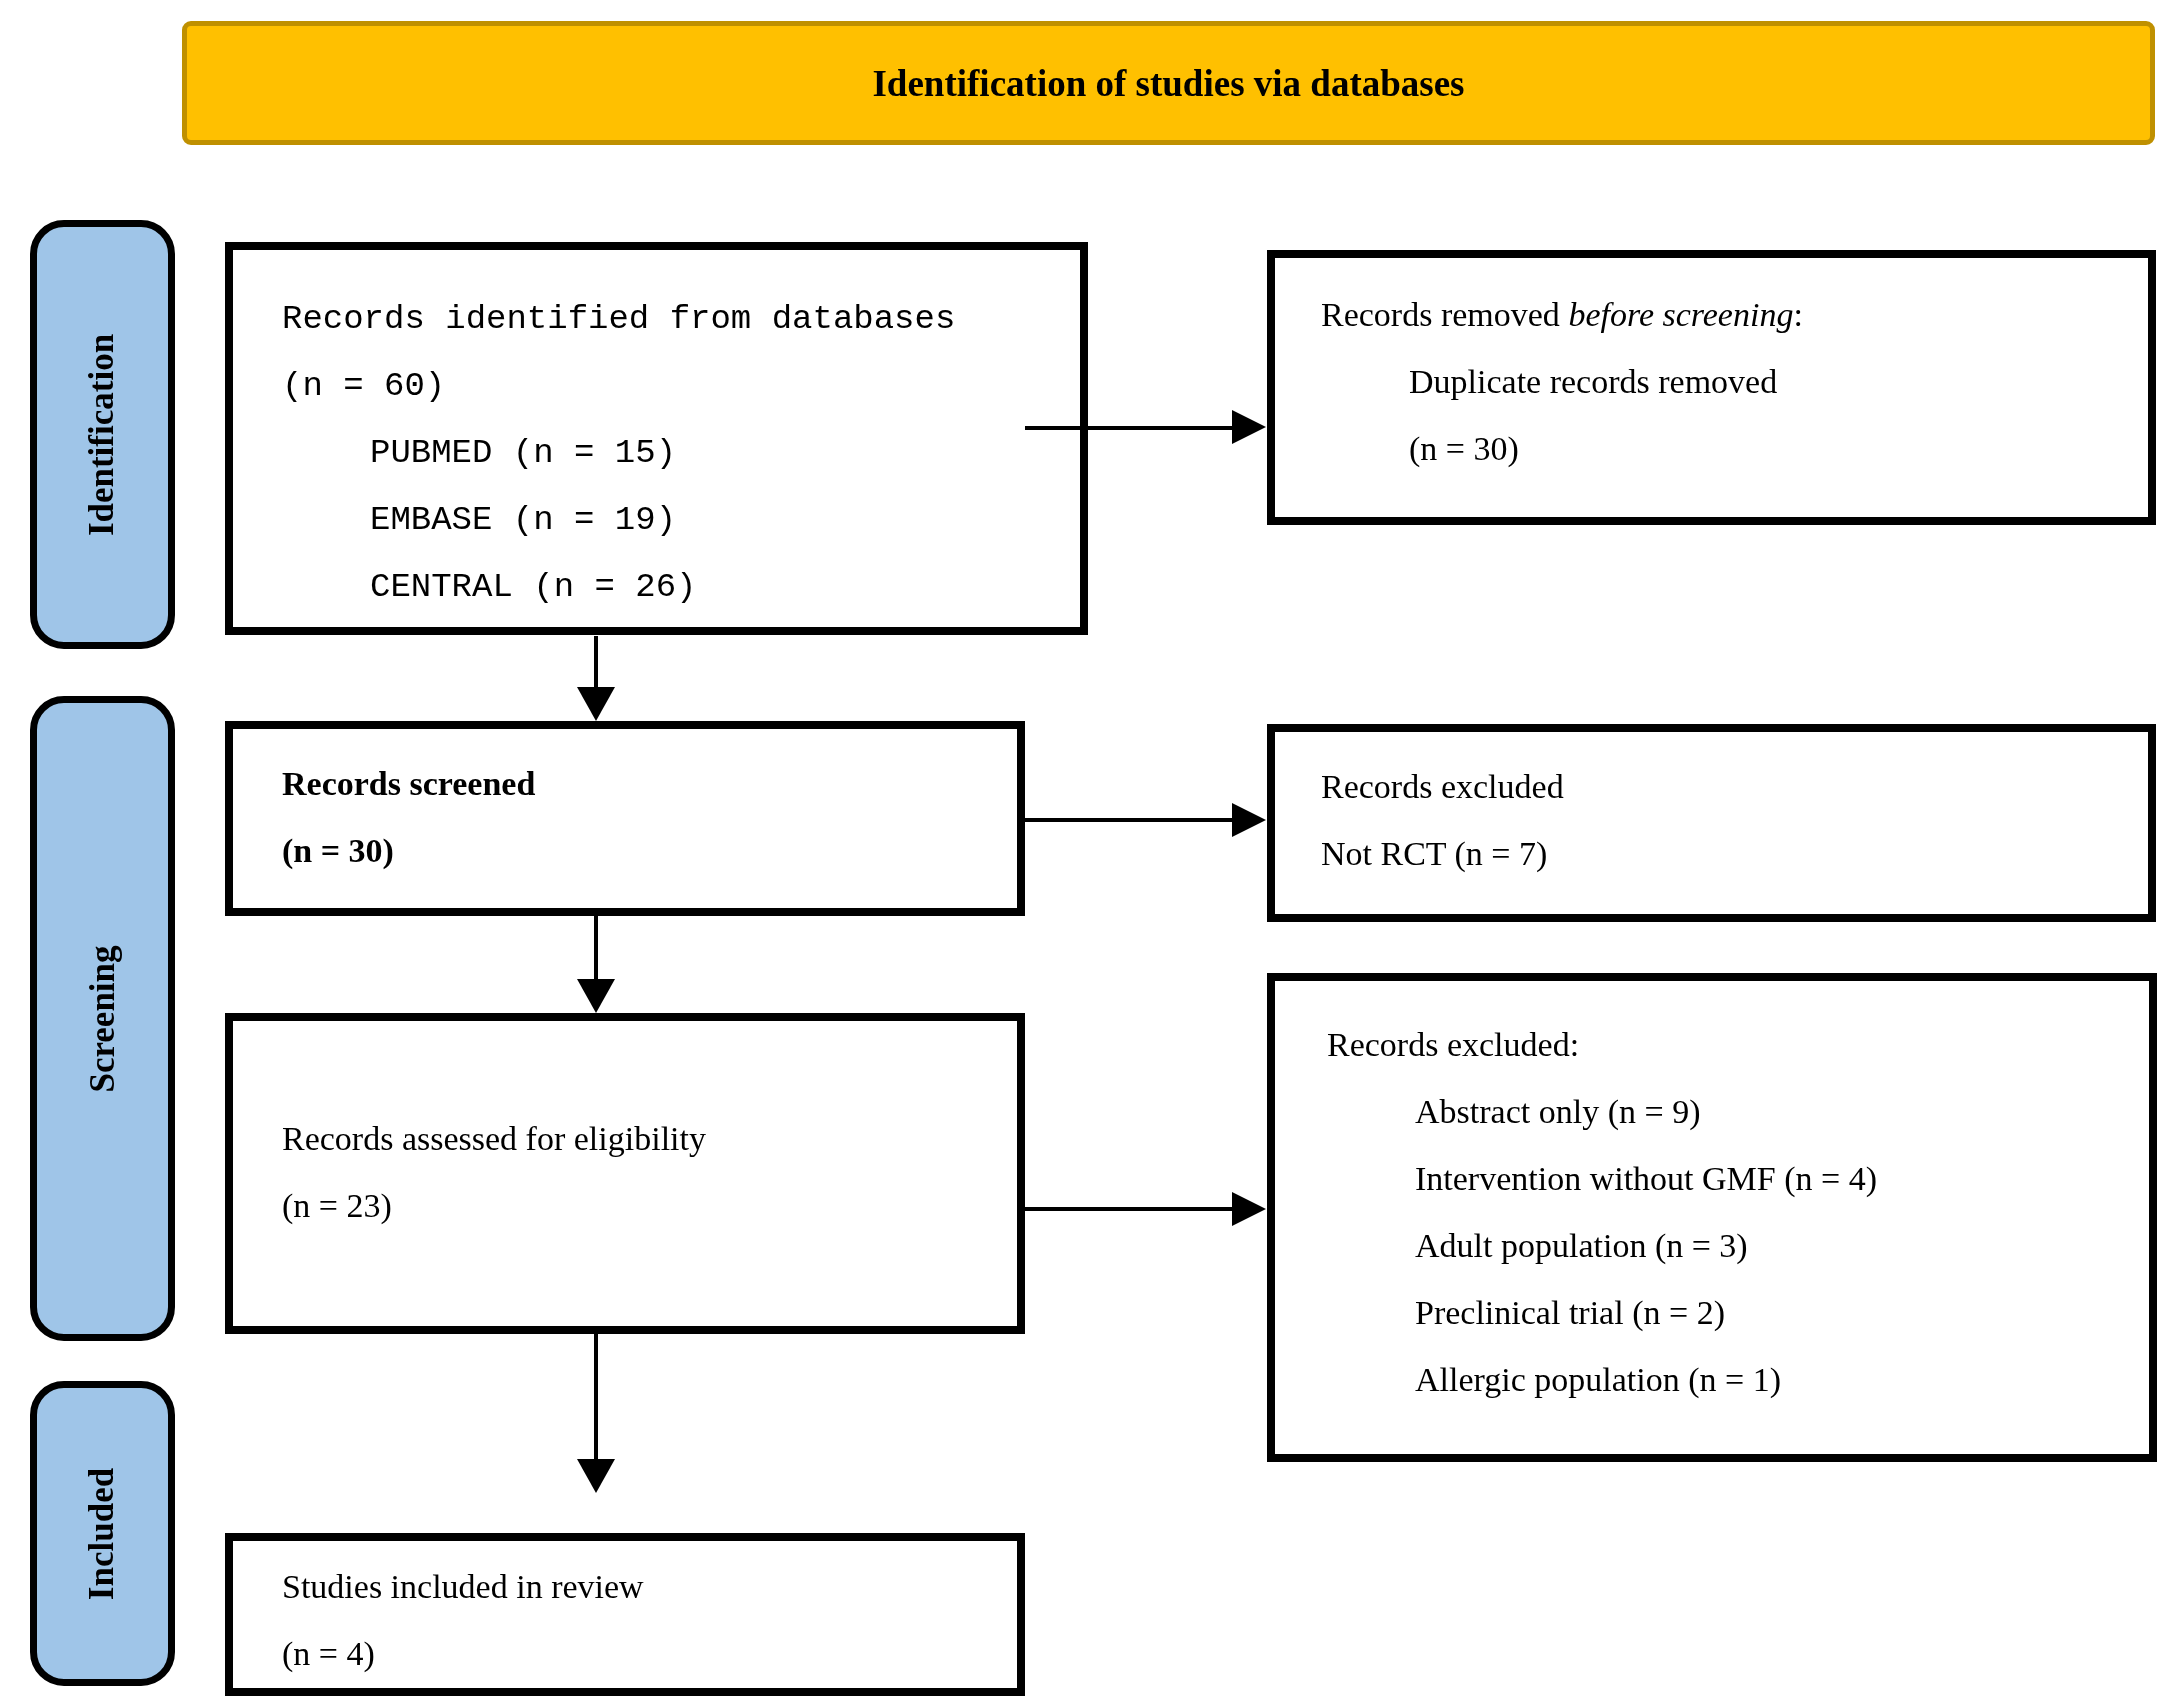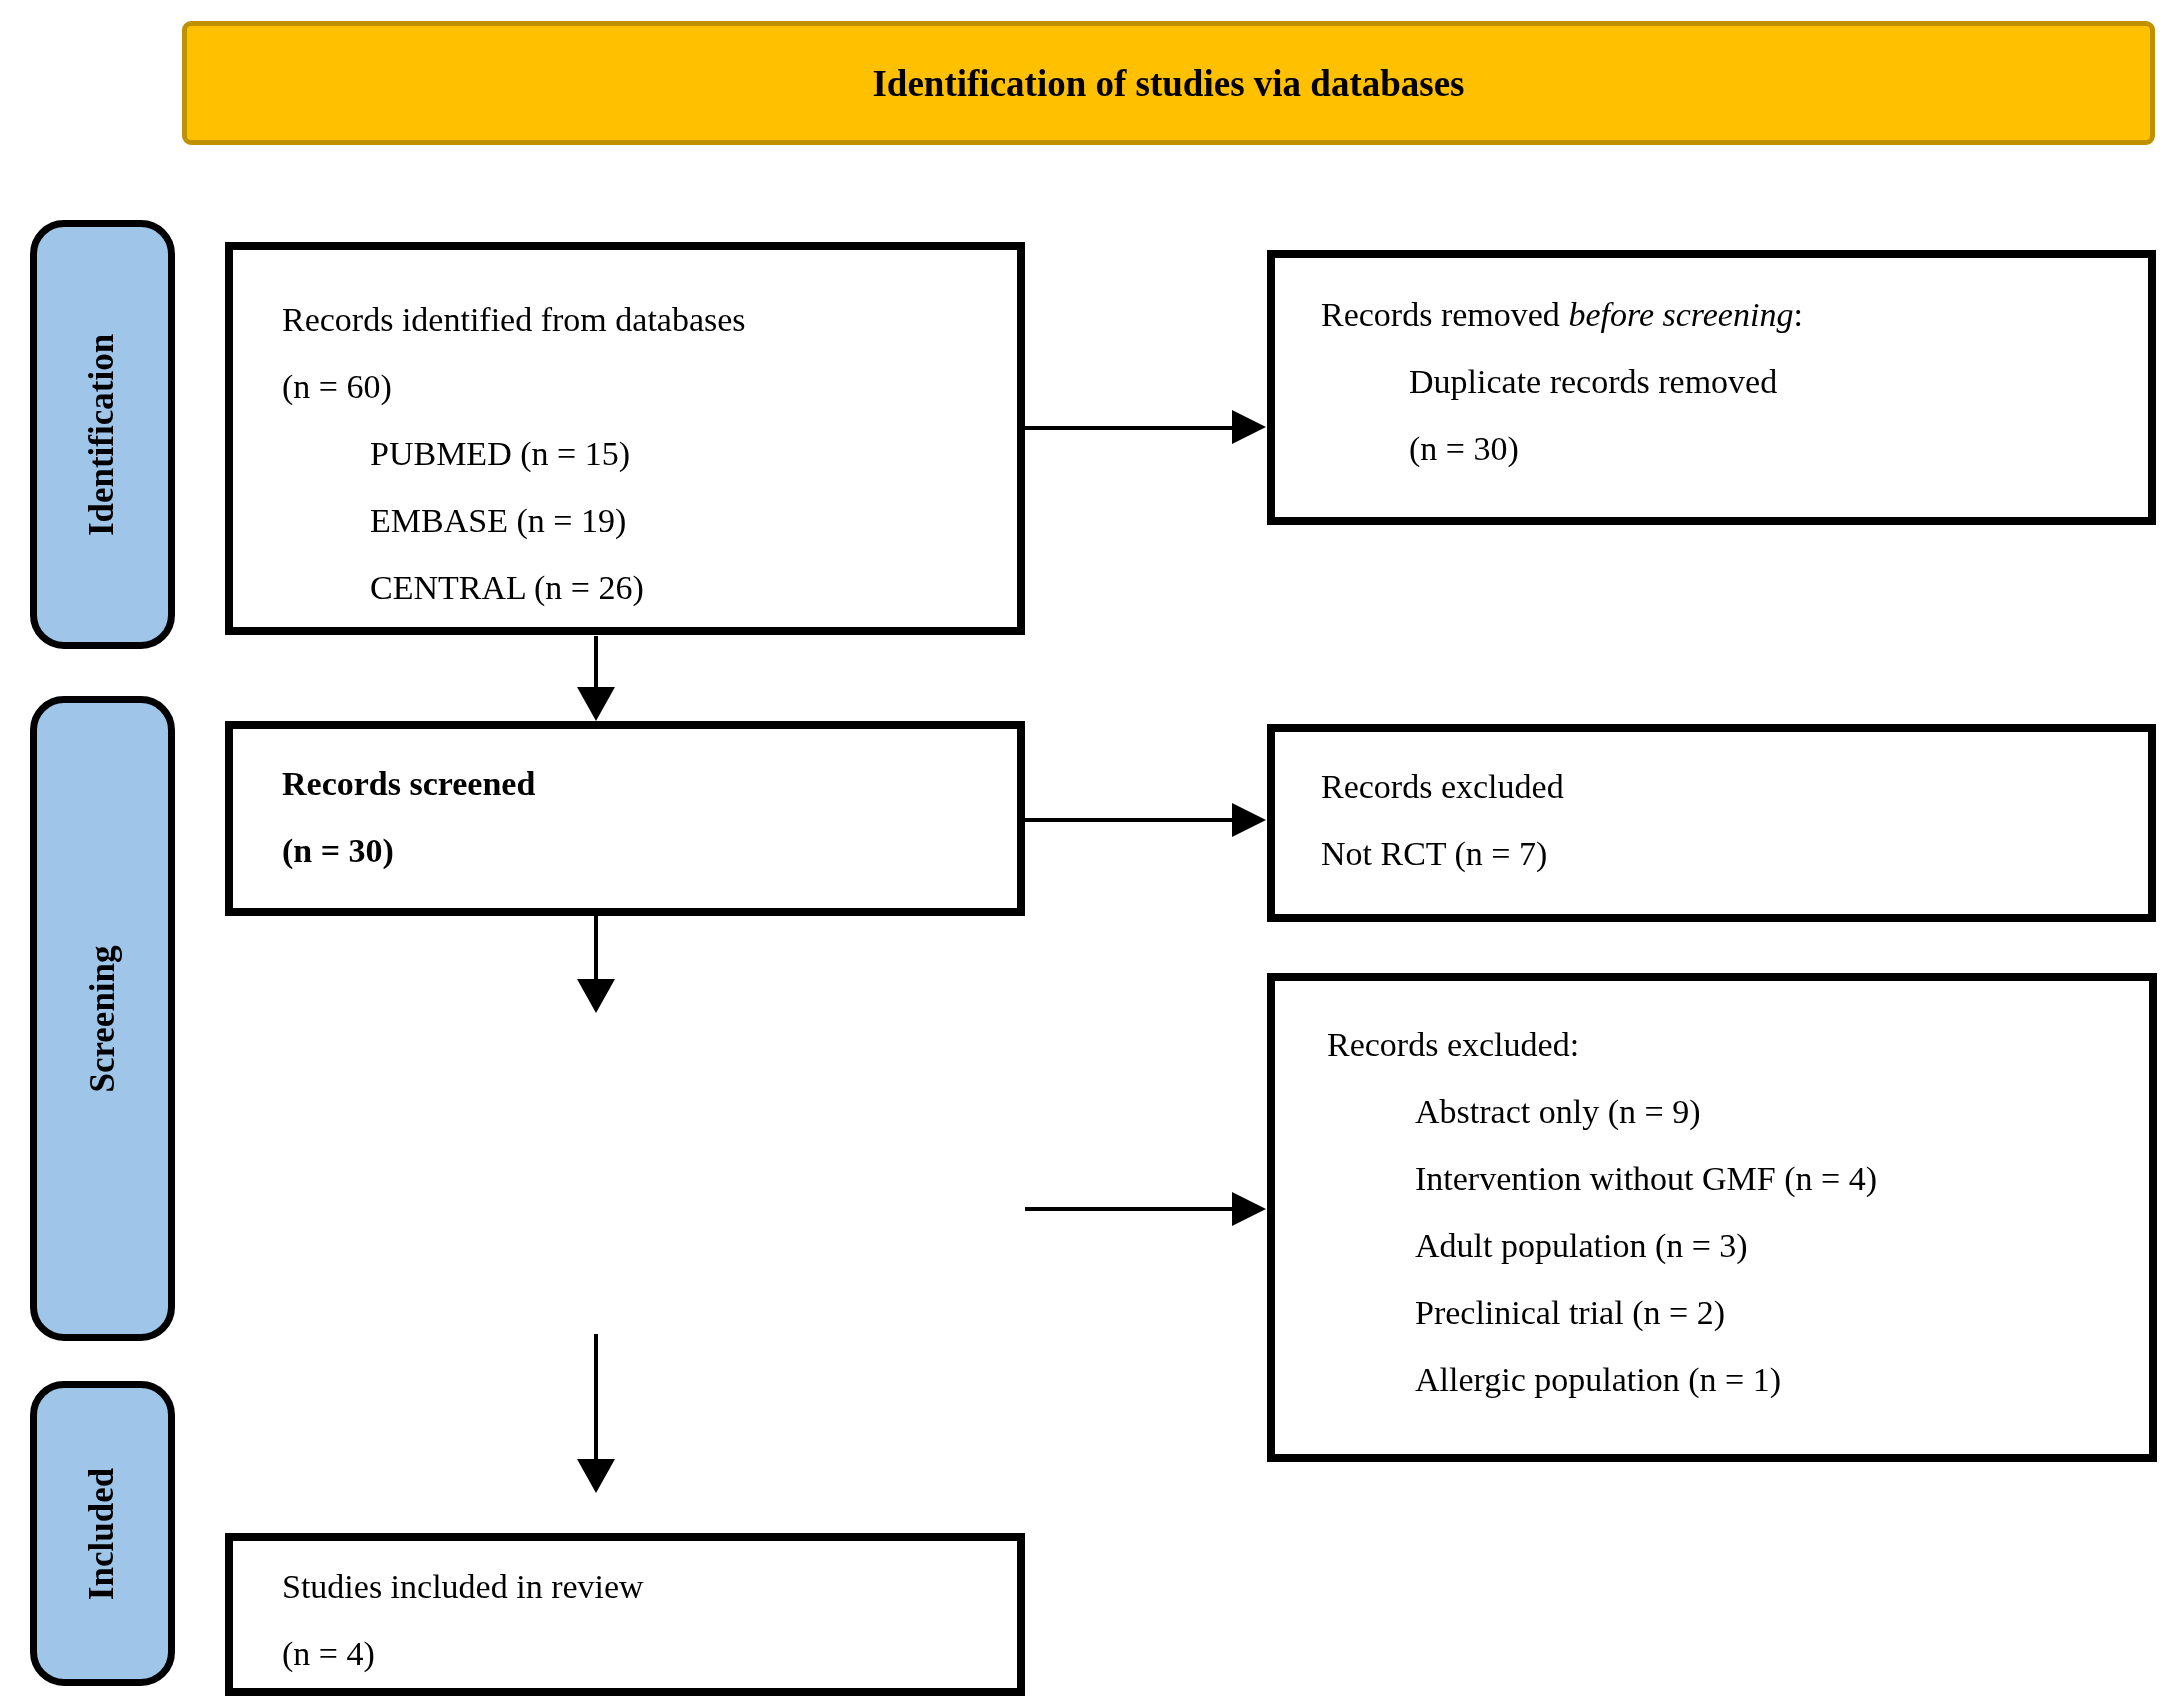--- a/index.html
+++ b/index.html
@@ -50,21 +50,21 @@
     position: absolute;
     background: #ffffff;
     border: 8.2px solid #000000;
     box-sizing: border-box;
     font-size: 34px;
   }
   .box .line { line-height: 67px; white-space: nowrap; }
   .box .indent { padding-left: 88px; }
   .italic { font-style: italic; }
 
-  .box-identified { left: 225px;  top: 242px;  width: 800px; height: 393px; padding: 36px 15px 0 49px; }
+  .box-identified { left: 225px;  top: 242px;  width: 863px; height: 393px; padding: 36px 15px 0 49px; font-family: Liberation Mono, monospace; }
   .box-screened   { left: 225px;  top: 721px;  width: 800px; height: 195px; padding: 21px 15px 0 49px; font-weight: bold; }
   .box-assessed   { left: 225px;  top: 1013px; width: 800px; height: 321px; padding: 84px 15px 0 49px; }
   .box-included   { left: 225px;  top: 1493px; width: 800px; height: 163px; padding: 12px 15px 0 49px; margin-top: 40px; }
 
   .box-removed    { left: 1267px; top: 250px;  width: 889px; height: 275px; padding: 23px 15px 0 46px; }
   .box-excluded-screening   { left: 1267px; top: 724px;  width: 889px; height: 198px; padding: 21px 15px 0 46px; }
   .box-excluded-eligibility { left: 1267px; top: 973px; width: 890px; height: 489px; padding: 30px 15px 0 52px; }
 
   
   .stem-v { position: absolute; width: 3.7px; background: #000000; }
@@ -107,20 +107,24 @@
     <div class="line indent">PUBMED (n = 15)</div>
     <div class="line indent">EMBASE (n = 19)</div>
     <div class="line indent">CENTRAL (n = 26)</div>
   </div>
 
   <div class="box box-screened">
     <div class="line">Records screened</div>
     <div class="line">(n = 30)</div>
   </div>
 
+  <div class="box box-assessed">
+    <div class="line">Records assessed for eligibility</div>
+    <div class="line">(n = 23)</div>
+  </div>
 
   <div class="box box-included">
     <div class="line">Studies included in review</div>
     <div class="line">(n = 4)</div>
   </div>
 
   <div class="box box-removed">
     <div class="line"><span>Records removed </span><span class="italic">before screening</span><span>:</span></div>
     <div class="line indent">Duplicate records removed</div>
     <div class="line indent">(n = 30)</div>

